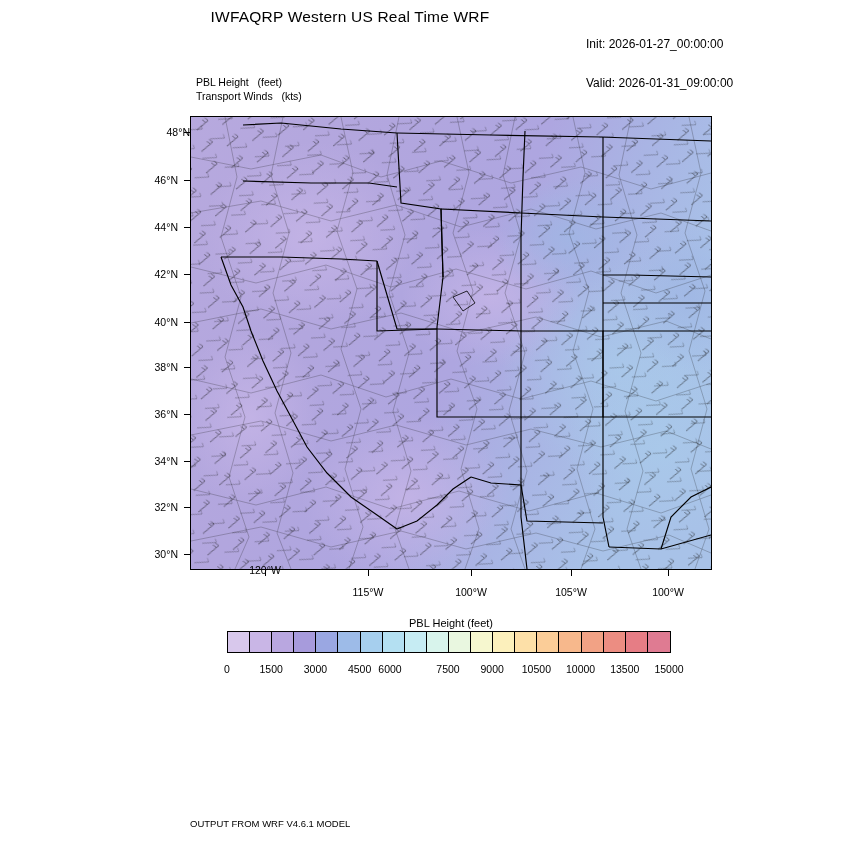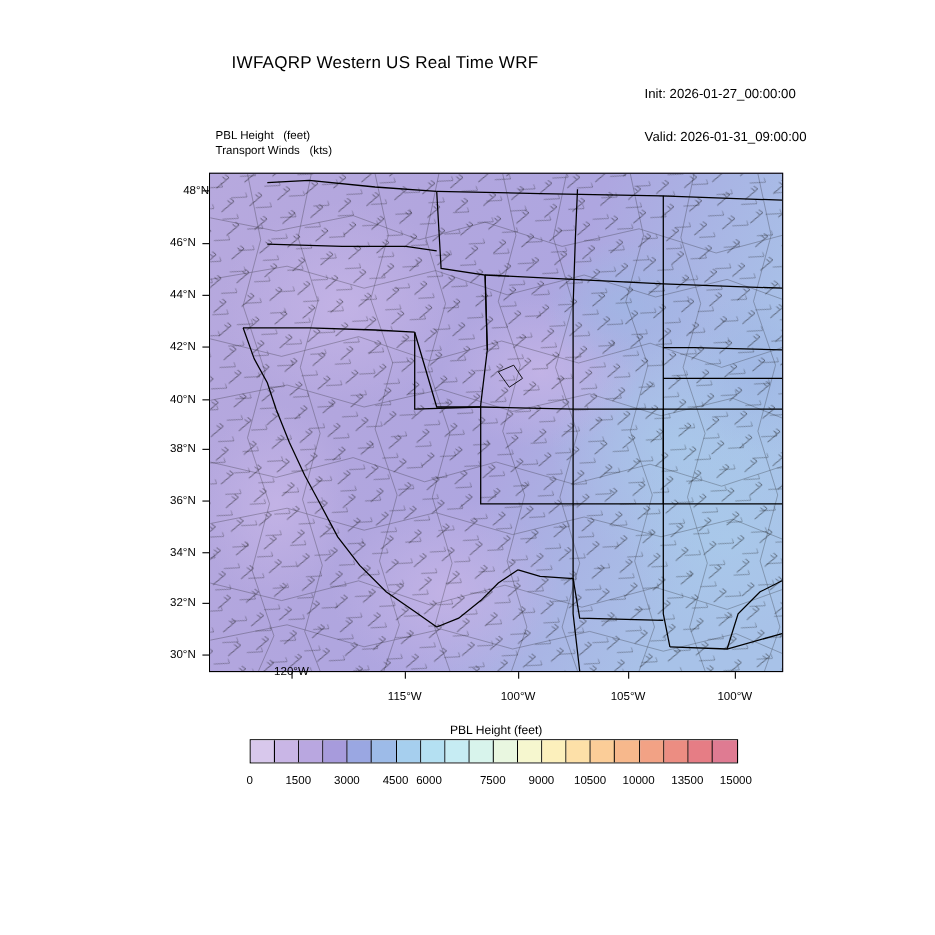--- a/index.html
+++ b/index.html
@@ -8,21 +8,21 @@
     background: #ffffff;
   }
   body {
     width: 850px;
     height: 850px;
     position: relative;
     font-family: "Liberation Sans", sans-serif;
     color: #000000;
     overflow: hidden;
   }
-  .abs { position: absolute; margin-top: 41px; }
+  .abs { position: absolute; }
 
   #title {
     left: 0; top: 8px; width: 700px;
     text-align: center;
     font-size: 15.5px;
     letter-spacing: 0.2px;
   }
   #init-block {
     left: 586px; top: 12px;
     font-size: 12px;
@@ -298,13 +298,14 @@
     <div class="cbar-label" style="left: 163px;">6000</div>
     <div class="cbar-label" style="left: 221px;">7500</div>
     <div class="cbar-label" style="left: 265.2px;">9000</div>
     <div class="cbar-label" style="left: 309.4px;">10500</div>
     <div class="cbar-label" style="left: 353.6px;">10000</div>
     <div class="cbar-label" style="left: 397.8px;">13500</div>
     <div class="cbar-label" style="left: 442px;">15000</div>
   </div>
 
 <div id="footer" class="abs">
+  <div class="row">OUTPUT FROM WRF V4.6.1 MODEL</div>
 </div>
 
 </body></html>

